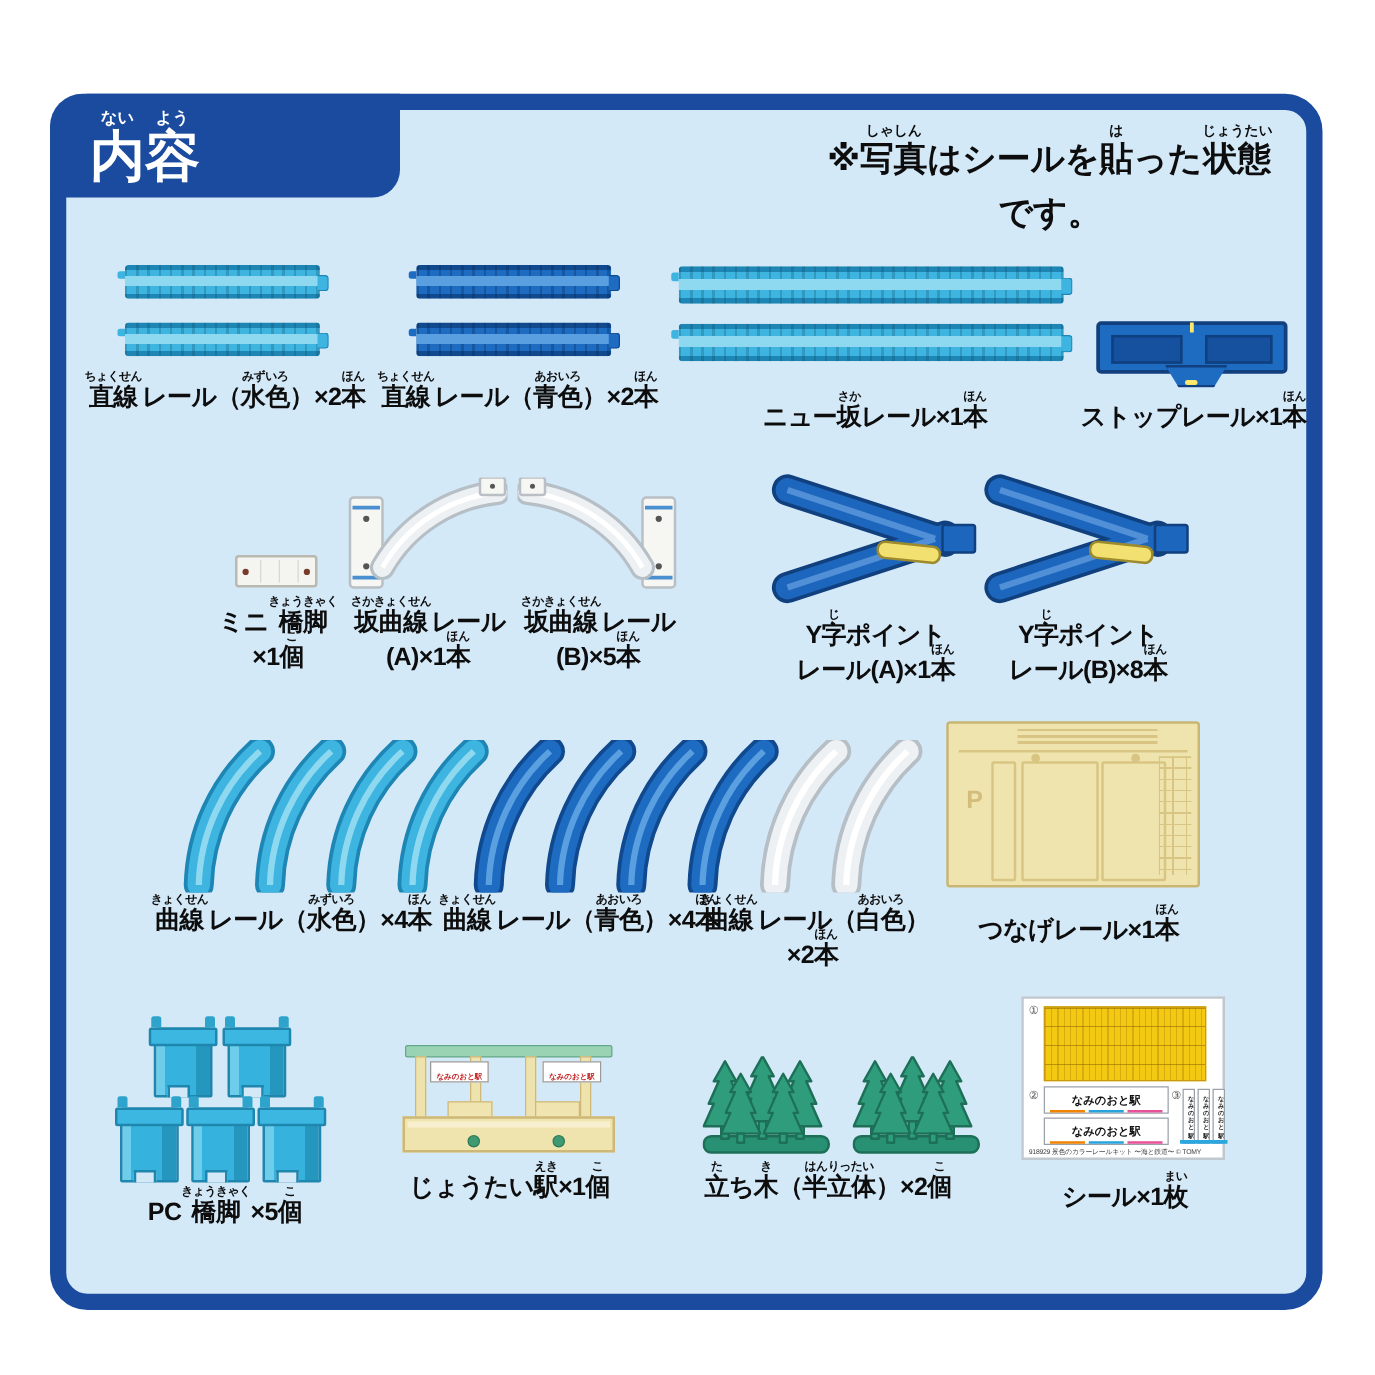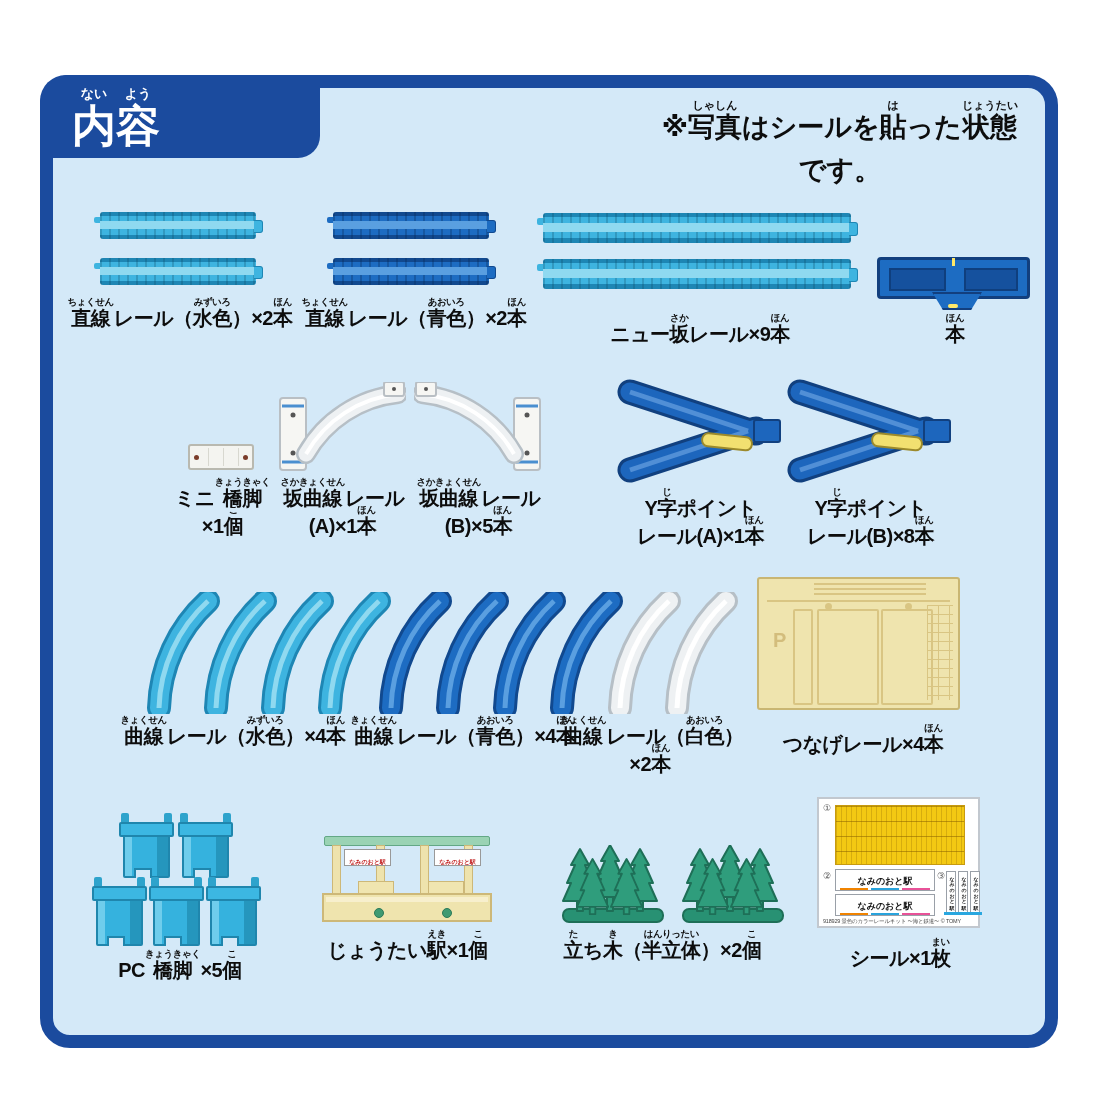--- a/index.html
+++ b/index.html
@@ -138,30 +138,30 @@
 <div class="lbl" style="left:296px;top:296px;width:236px;"><span class="seg"><span class="ft">ちょくせん</span><span class="bt">直線</span></span><span class="seg"><span class="ft">&nbsp;</span><span class="bt">レール（</span></span><span class="seg"><span class="ft">あおいろ</span><span class="bt">青色</span></span><span class="seg"><span class="ft">&nbsp;</span><span class="bt">）×2</span></span><span class="seg"><span class="ft">ほん</span><span class="bt">本</span></span></div>
 
 <div class="rail mizu" style="left:543px;top:213px;width:308px;height:30px;">
     <span class="peg"></span>
     <span class="nip"></span>
   </div>
 <div class="rail mizu" style="left:543px;top:259px;width:308px;height:30px;">
     <span class="peg"></span>
     <span class="nip"></span>
   </div>
-<div class="lbl" style="left:585px;top:312px;width:230px;"><span class="seg"><span class="ft">&nbsp;</span><span class="bt">ニュー</span></span><span class="seg"><span class="ft">さか</span><span class="bt">坂</span></span><span class="seg"><span class="ft">&nbsp;</span><span class="bt">レール×9</span></span><span class="seg"><span class="ft">ほん</span><span class="bt">本</span></span></div>
+<div class="lbl" style="left:585px;top:312px;width:230px;"><span class="seg"><span class="ft">&nbsp;</span><span class="bt">ニュー</span></span><span class="seg"><span class="ft">さか</span><span class="bt">坂</span></span><span class="seg"><span class="ft">&nbsp;</span><span class="bt">レール×1</span></span><span class="seg"><span class="ft">ほん</span><span class="bt">本</span></span></div>
 
 <div class="stoprail">
   <span class="slot s1"></span>
     <span class="slot s2"></span>
   <span class="flap"></span>
     <span class="ydot"></span>
     <span class="ytick"></span>
 </div>
-<div class="lbl" style="left:850px;top:312px;width:210px;"><span class="seg"><span class="ft">ほん</span><span class="bt">本</span></span></div>
+<div class="lbl" style="left:850px;top:312px;width:210px;"><span class="seg"><span class="ft">&nbsp;</span><span class="bt">ストップレール×1</span></span><span class="seg"><span class="ft">ほん</span><span class="bt">本</span></span></div>
 
 <div class="minipier">
   <i class="d1"></i>
     <i class="d2"></i>
   <span class="seam" style="left:18px;"></span>
     <span class="seam" style="left:33px;"></span>
     <span class="seam" style="left:48px;"></span>
 </div>
 <div class="lbl" style="left:165px;top:476px;width:115px;"><span class="seg"><span class="ft">&nbsp;</span><span class="bt">ミニ</span></span><span class="seg"><span class="ft">きょうきゃく</span><span class="bt">橋脚</span></span></div>
 <div class="lbl" style="left:165px;top:504px;width:115px;"><span class="seg"><span class="ft">&nbsp;</span><span class="bt">×1</span></span><span class="seg"><span class="ft">こ</span><span class="bt">個</span></span></div>
@@ -287,21 +287,21 @@
   <span class="corr"></span>
     <span class="eave"></span>
   <span class="pp">P</span>
   <span class="panel" style="left:34px;top:30px;width:16px;height:92px;"></span>
   <span class="panel" style="left:58px;top:30px;width:58px;height:92px;"></span>
   <span class="panel" style="left:122px;top:30px;width:48px;height:92px;"></span>
   <span class="bricks"></span>
   <span class="orn" style="left:66px;"></span>
     <span class="orn" style="left:146px;"></span>
 </div>
-<div class="lbl" style="left:768px;top:722px;width:190px;"><span class="seg"><span class="ft">&nbsp;</span><span class="bt">つなげレール×4</span></span><span class="seg"><span class="ft">ほん</span><span class="bt">本</span></span></div>
+<div class="lbl" style="left:768px;top:722px;width:190px;"><span class="seg"><span class="ft">&nbsp;</span><span class="bt">つなげレール×1</span></span><span class="seg"><span class="ft">ほん</span><span class="bt">本</span></span></div>
 
 <div class="pier" style="left:123px;top:822px;height:56px;">
     <span class="cap"></span>
     <i class="tl"></i>
     <i class="tr"></i>
     <span class="notch"></span>
   </div>
 <div class="pier" style="left:182px;top:822px;height:56px;">
     <span class="cap"></span>
     <i class="tl"></i>

